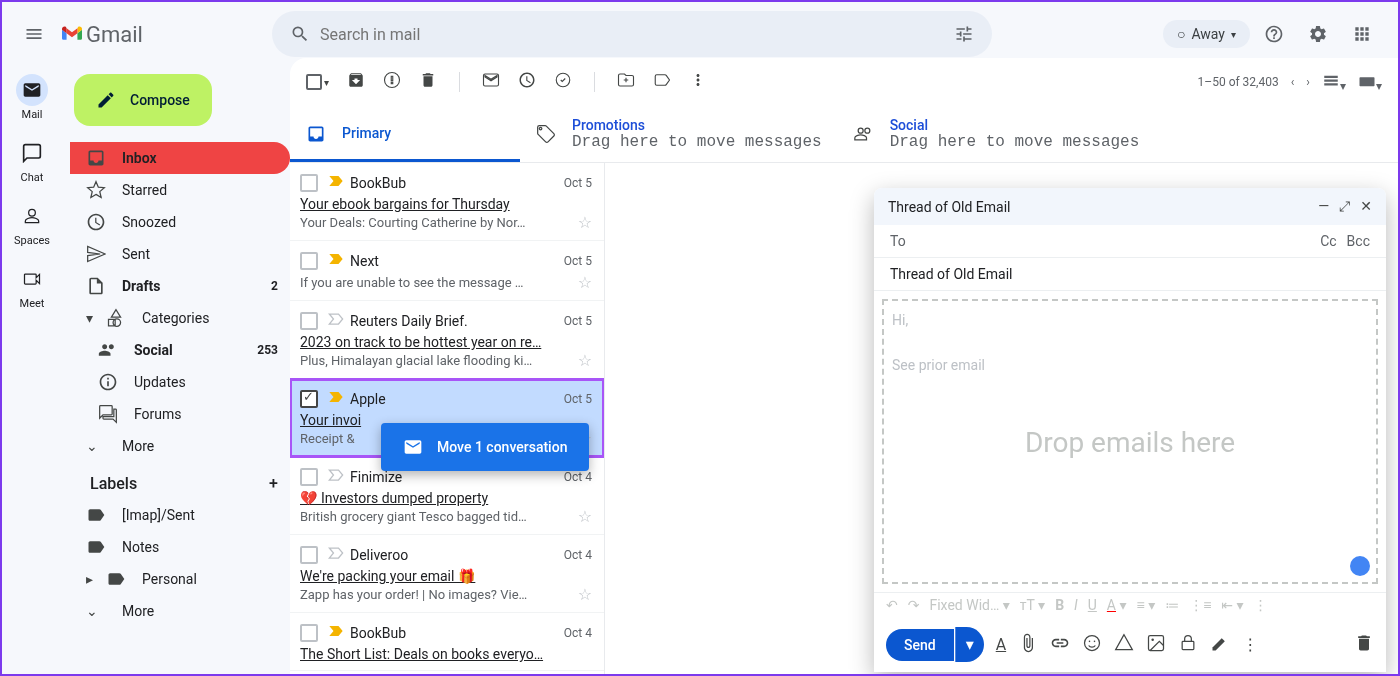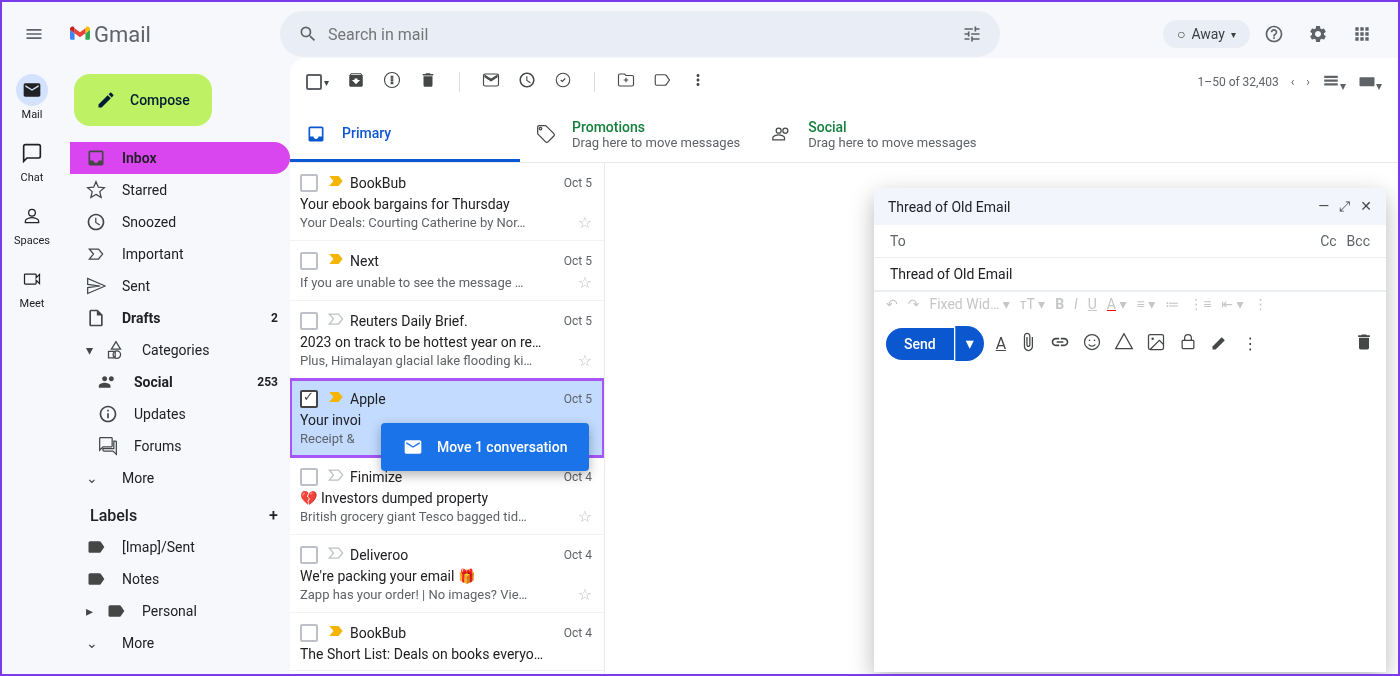--- a/index.html
+++ b/index.html
@@ -1,75 +1,75 @@
 <!DOCTYPE html>
 <html><head>
 <meta charset="utf-8">
 <style>
 * { margin: 0; padding: 0; box-sizing: border-box; font-family: 'Google Sans', Roboto, Arial, sans-serif; }
 body { width: 1400px; height: 676px; background: #f6f8fc; border: 2px solid #7c3aed; overflow: hidden; position: relative; }
 
 
 .topbar { height: 64px; display: flex; align-items: center; padding: 0 8px; }
 .hamburger { width: 48px; height: 48px; display: flex; align-items: center; justify-content: center; color: #5f6368; cursor: pointer; border-radius: 50%; }
-.logo { display: flex; align-items: center; margin-left: 12px; margin-right: 20px; width: 190px; }
+.logo { display: flex; align-items: center; margin-left: 4px; margin-right: 20px; width: 190px; }
 .logo-svg { height: 32px; }
 .logo-text { font-size: 22px; color: #5f6368; margin-left: 4px; font-weight: 400; }
 .search { flex: 1; max-width: 720px; height: 46px; background: #e9eef6; border-radius: 24px; display: flex; align-items: center; padding: 0 8px; }
 .search-icon { width: 40px; height: 40px; display: flex; align-items: center; justify-content: center; color: #5f6368; }
 .search-input { flex: 1; border: none; background: transparent; font-size: 16px; color: #5f6368; outline: none; }
 .tune-icon { width: 40px; height: 40px; display: flex; align-items: center; justify-content: center; color: #5f6368; cursor: pointer; }
 .topbar-right { display: flex; align-items: center; gap: 4px; margin-left: auto; padding-right: 8px; }
 .status-chip { background: #e9eef6; padding: 6px 14px; border-radius: 16px; font-size: 14px; color: #3c4043; display: flex; align-items: center; gap: 6px; cursor: pointer; }
 .icon-btn { width: 40px; height: 40px; display: flex; align-items: center; justify-content: center; color: #5f6368; cursor: pointer; border-radius: 50%; }
 
 
 .main { display: flex; height: calc(100% - 64px); }
 .rail { width: 60px; display: flex; flex-direction: column; align-items: center; padding-top: 8px; gap: 16px; }
 .rail-item { display: flex; flex-direction: column; align-items: center; font-size: 11px; color: #202124; cursor: pointer; gap: 2px; }
 .rail-item .ic { width: 32px; height: 32px; display: flex; align-items: center; justify-content: center; border-radius: 16px; }
 .rail-item.active .ic { background: #d3e3fd; }
 
 .sidebar { width: 228px; padding: 8px 0 8px 8px; overflow-y: auto; }
 .compose-btn { background: #bef264; color: #001d35; border-radius: 16px; padding: 16px 22px; font-size: 14px; font-weight: 500; display: inline-flex; align-items: center; gap: 14px; cursor: pointer; margin-bottom: 16px; margin-left: 4px; }
 .nav-item { display: flex; align-items: center; height: 32px; padding: 0 12px 0 16px; border-radius: 0 16px 16px 0; font-size: 14px; color: #202124; cursor: pointer; gap: 16px; }
-.nav-item.active { background: #d946ef; font-weight: 600; }
+.nav-item.active { background: #ef4444; font-weight: 600; }
 .nav-item .cnt { margin-left: auto; font-size: 12px; }
 .nav-item.bold { font-weight: 700; }
 .nav-item .ic { width: 20px; display: flex; color: #444746; }
 .nav-item .ar { width: 12px; margin-right: -4px; color: #444746; }
 .section-hdr { display: flex; align-items: center; justify-content: space-between; padding: 12px 12px 6px 20px; font-size: 16px; font-weight: 500; color: #202124; }
 
 .content { flex: 1; background: #fff; border-radius: 16px 0 0 0; margin-top: -8px; overflow: hidden; display: flex; flex-direction: column; position: relative; }
 .toolbar { height: 48px; display: flex; align-items: center; padding: 0 16px; gap: 18px; color: #444746; }
 .toolbar .sel { display: flex; align-items: center; gap: 2px; }
 .toolbar .divider { width: 1px; height: 20px; background: #dadce0; margin: 0 4px; }
 .page-info { margin-left: auto; font-size: 12px; color: #5f6368; display: flex; align-items: center; gap: 12px; }
 
 .tabs { display: flex; border-bottom: 1px solid #e8eaed; }
 .tab { display: flex; align-items: flex-start; padding: 0 16px; height: 56px; cursor: pointer; gap: 16px; min-width: 230px; }
 .tab .ic { margin-top: 18px; color: #444746; }
 .tab .txt { display: flex; flex-direction: column; justify-content: center; height: 100%; }
-.tab .title { font-size: 14px; color: #15803d; font-weight: 500; }
-.tab .sub { font-size: 13px; color: #5f6368; }
+.tab .title { font-size: 14px; color: #1d4ed8; font-weight: 500; }
+.tab .sub { font-size: 16px; color: #5f6368; font-family: Liberation Mono, monospace; }
 .tab.active { border-bottom: 3px solid #0b57d0; }
 .tab.active .title { color: #0b57d0; }
 .tab.active .ic { color: #0b57d0; }
 
 .split { flex: 1; display: flex; overflow: hidden; }
 .list { width: 315px; border-right: 1px solid #e8eaed; overflow-y: auto; position: relative; }
 .row { padding: 8px 12px 8px 10px; border-bottom: 1px solid #f1f3f4; font-size: 14px; position: relative; }
 .row-top { display: flex; align-items: center; gap: 8px; }
 .row .cb { width: 18px; height: 18px; border: 2px solid #bdc1c6; border-radius: 2px; flex-shrink: 0; cursor: pointer; position: relative; }
 .row.sel .cb { border-color: #444; background: #fff; }
 .row.sel .cb::after { content: '✓'; position: absolute; top: -3px; left: 1px; font-size: 13px; color: #444; }
 .row .marker { width: 16px; flex-shrink: 0; }
 .row .from { font-weight: 400; color: #202124; flex: 1; white-space: nowrap; overflow: hidden; }
 .row .date { font-size: 12px; color: #5f6368; }
-.row .subj { color: #202124; margin-top: 2px; white-space: nowrap; overflow: hidden; text-overflow: ellipsis; }
+.row .subj { color: #202124; margin-top: 2px; white-space: nowrap; overflow: hidden; text-overflow: ellipsis; text-decoration: underline; }
 .row .snip { color: #5f6368; font-size: 13px; margin-top: 1px; white-space: nowrap; overflow: hidden; text-overflow: ellipsis; display: flex; align-items: center; }
 .row .snip .star { margin-left: auto; color: #bdc1c6; font-size: 16px; }
 .row.sel { background: #c2dbff; }
 .row.hl { outline: 3px solid #a855f7; outline-offset: -2px; }
 
 .drag-toast { position: absolute; left: 91px; top: 260px; background: #1a73e8; color: #fff; padding: 14px 22px; border-radius: 4px; font-size: 14px; font-weight: 500; display: flex; align-items: center; gap: 14px; box-shadow: 0 4px 12px rgba(0,0,0,0.3); z-index: 10; }
 
 .reading { flex: 1; position: relative; }
 
 
@@ -214,28 +214,20 @@
         <span class="ic">
           <svg viewBox="0 0 24 24">
             <path d="M12 2C6.5 2 2 6.5 2 12s4.5 10 10 10 10-4.5 10-10S17.5 2 12 2zm0 18c-4.4 0-8-3.6-8-8s3.6-8 8-8 8 3.6 8 8-3.6 8-8 8zm.5-13H11v6l5.2 3.2.8-1.3-4.5-2.7V7z"></path>
           </svg>
         </span>
         <span>Snoozed</span>
       </div>
     <div class="nav-item">
         <span class="ic">
           <svg viewBox="0 0 24 24">
-            <path d="M4 18h11l5-6-5-6H4l5 6-5 6z" fill="none" stroke="currentColor" stroke-width="1.5"></path>
-          </svg>
-        </span>
-        <span>Important</span>
-      </div>
-    <div class="nav-item">
-        <span class="ic">
-          <svg viewBox="0 0 24 24">
             <path d="M2.01 21L23 12 2.01 3 2 10l15 2-15 2z" fill="none" stroke="currentColor" stroke-width="1.5"></path>
           </svg>
         </span>
         <span>Sent</span>
       </div>
     <div class="nav-item bold">
         <span class="ic">
           <svg viewBox="0 0 24 24">
             <path d="M14 2H6c-1.1 0-2 .9-2 2v16c0 1.1.9 2 2 2h12c1.1 0 2-.9 2-2V8l-6-6zm4 18H6V4h7v5h5v11z"></path>
           </svg>
@@ -521,20 +513,28 @@
         </div>
       </div>
       <div class="cw-row">
         <span>To</span>
         <div class="extras">
           <span>Cc</span>
           <span>Bcc</span>
         </div>
       </div>
       <div class="cw-subj"><span>Thread of Old Email</span></div>
+      <div class="cw-body">
+        <div class="typed">
+          <div>Hi,</div><br>
+          <div>See prior email</div>
+        </div>
+        <div class="drop">Drop emails here</div>
+        <div class="badge"></div>
+      </div>
       <div class="cw-fmt">
         <span>↶</span>
         <span>↷</span>
         <span><span>Fixed Wid…</span> ▾</span>
         <span>тT ▾</span>
         <span><b>B</b></span>
         <span><i>I</i></span>
         <span><u>U</u></span>
         <span><u style="text-decoration-color:red;">A</u> ▾</span>
         <span>≡ ▾</span>

